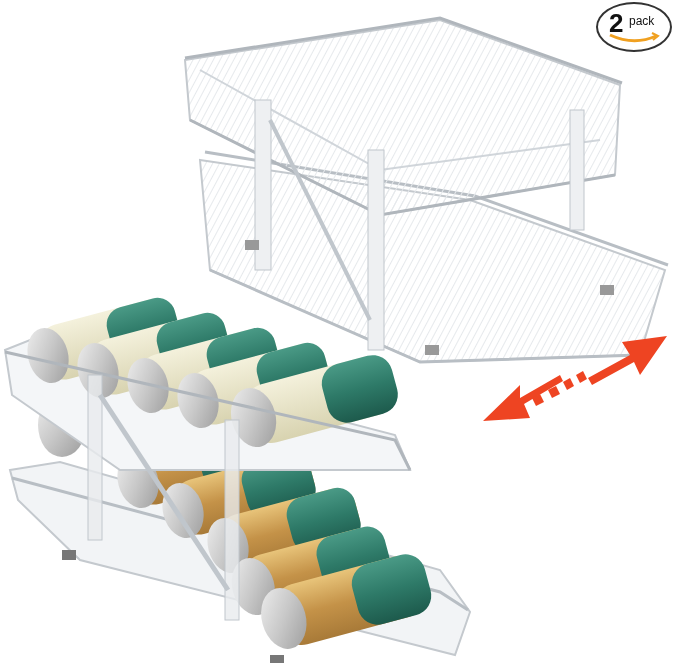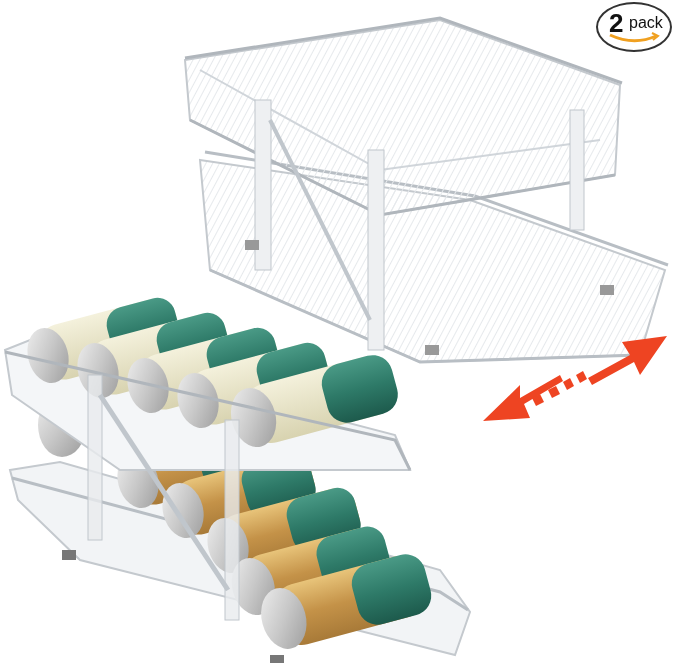--- a/index.html
+++ b/index.html
@@ -1,21 +1,21 @@
 <!DOCTYPE html>
 <html><head>
 <meta charset="utf-8">
 <style>
   html, body { margin:0; padding:0; background:#ffffff; }
   body { width:679px; height:668px; position:relative; overflow:hidden; font-family:"Liberation Sans", sans-serif; }
   .scene { position:absolute; left:0; top:0; width:679px; height:668px; }
   .badge { position:absolute; left:596px; top:2px; width:80px; height:54px; }
   .badge-oval { position:absolute; left:0; top:0; width:76px; height:50px; border:2.5px solid #333; border-radius:50%; background:#fff; box-sizing:border-box; }
   .badge-num { position:absolute; left:13px; top:6px; font-size:26px; font-weight:bold; color:#111; }
-  .badge-word { position:absolute; left:33px; top:12px; font-size:16px; color:#111; }
+  .badge-word { position:absolute; left:33px; top:12px; font-size:12px; color:#111; }
   .badge-smile { position:absolute; left:12px; top:30px; width:52px; height:14px; }
 </style>
 </head>
 <body>
 
 <svg class="scene" viewBox="0 0 679 668" xmlns="http://www.w3.org/2000/svg">
   <defs>
     <linearGradient id="can-silver" x1="0" y1="0" x2="1" y2="1">
       <stop offset="0" stop-color="#f0f0f0"></stop>
       <stop offset="0.5" stop-color="#c8c8c8"></stop>

